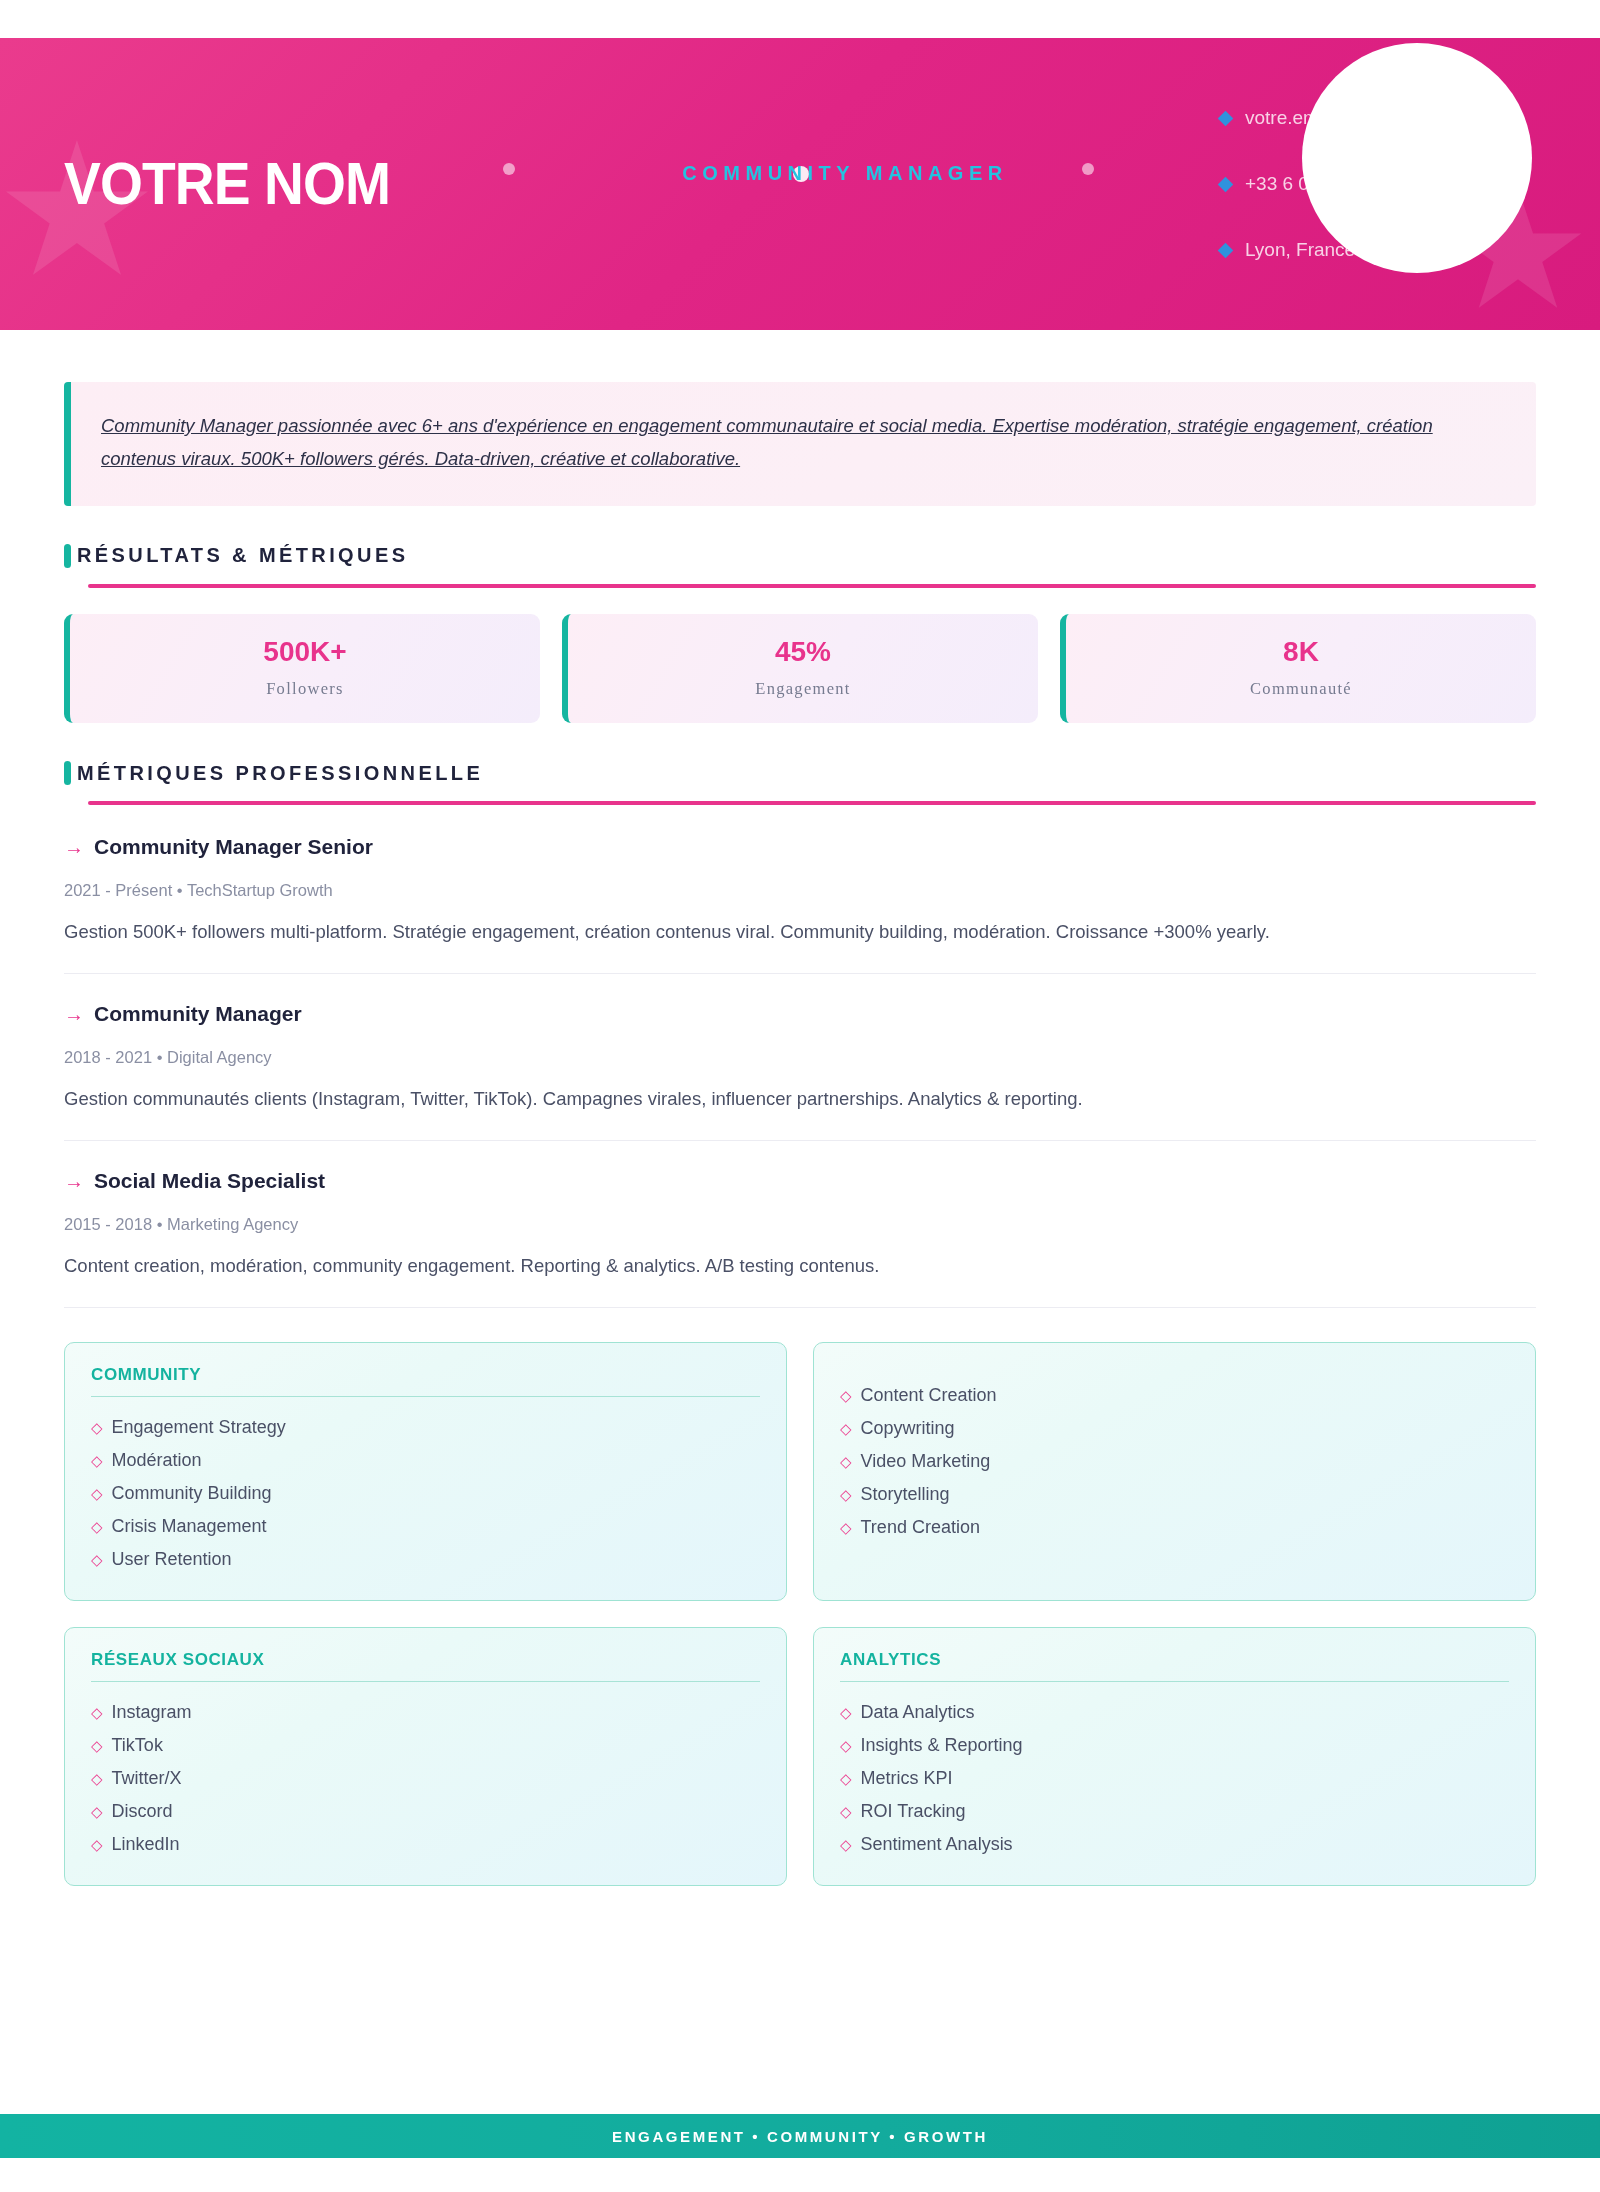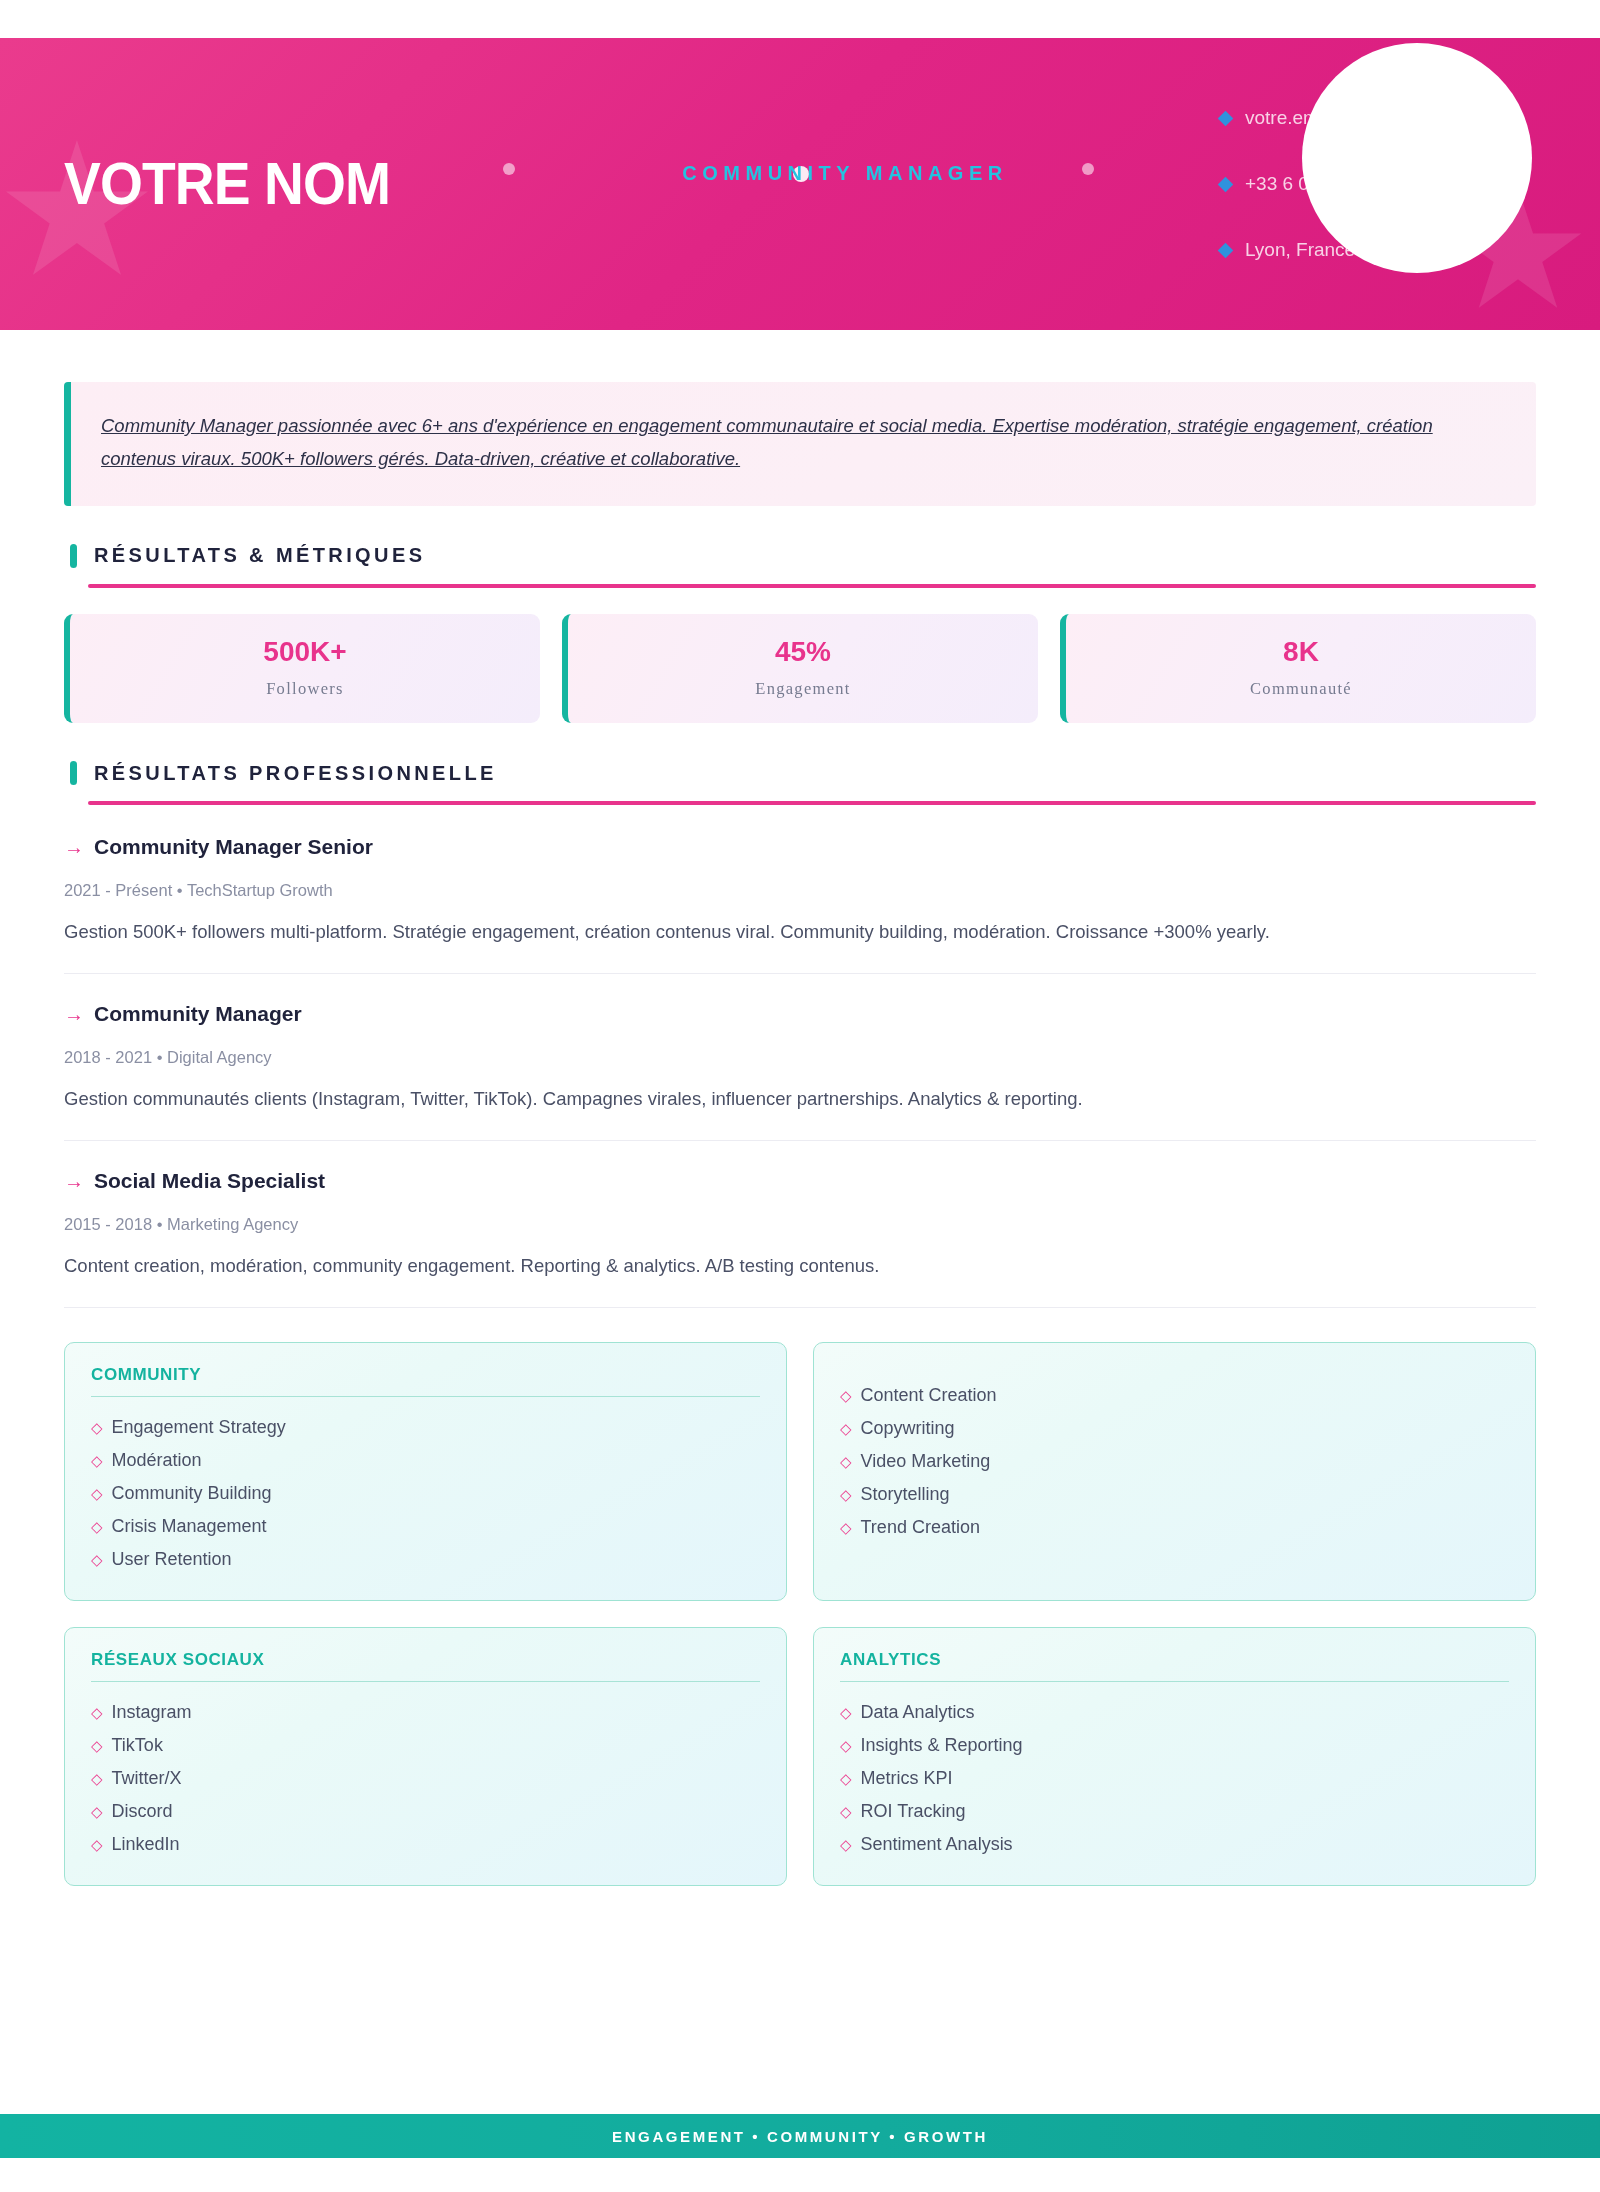--- a/index.html
+++ b/index.html
@@ -132,23 +132,22 @@
     font-size: 18.5px;
     line-height: 1.78;
     color: #2d3148;
     text-decoration: underline;
   }
 
   
   .section-head {
     display: flex;
     align-items: center;
-    gap: 17px;
+    gap: 6px;
     margin-top: 38px;
-    margin-left: 6px;
   }
   .sh-bar {
     width: 7px;
     height: 24px;
     border-radius: 4px;
     background: #15b5a0;
     flex: 0 0 auto;
   }
   .sh-text {
     font-size: 20px;
@@ -334,21 +333,21 @@
         <div class="metric-lbl">Engagement</div>
       </div>
       <div class="metric">
         <div class="metric-val">8K</div>
         <div class="metric-lbl">Communauté</div>
       </div>
     </div>
 
     <div class="section-head">
       <span class="sh-bar"></span>
-      <span class="sh-text">RÉSULTATS PROFESSIONNELLE</span>
+      <span class="sh-text">MÉTRIQUES PROFESSIONNELLE</span>
     </div>
     <div class="sh-rule"></div>
 
     <div class="exp-list">
 
       <div class="exp-item">
         <div class="exp-title">
           <span class="exp-arrow">→</span>
           <span>Community Manager Senior</span>
         </div>

